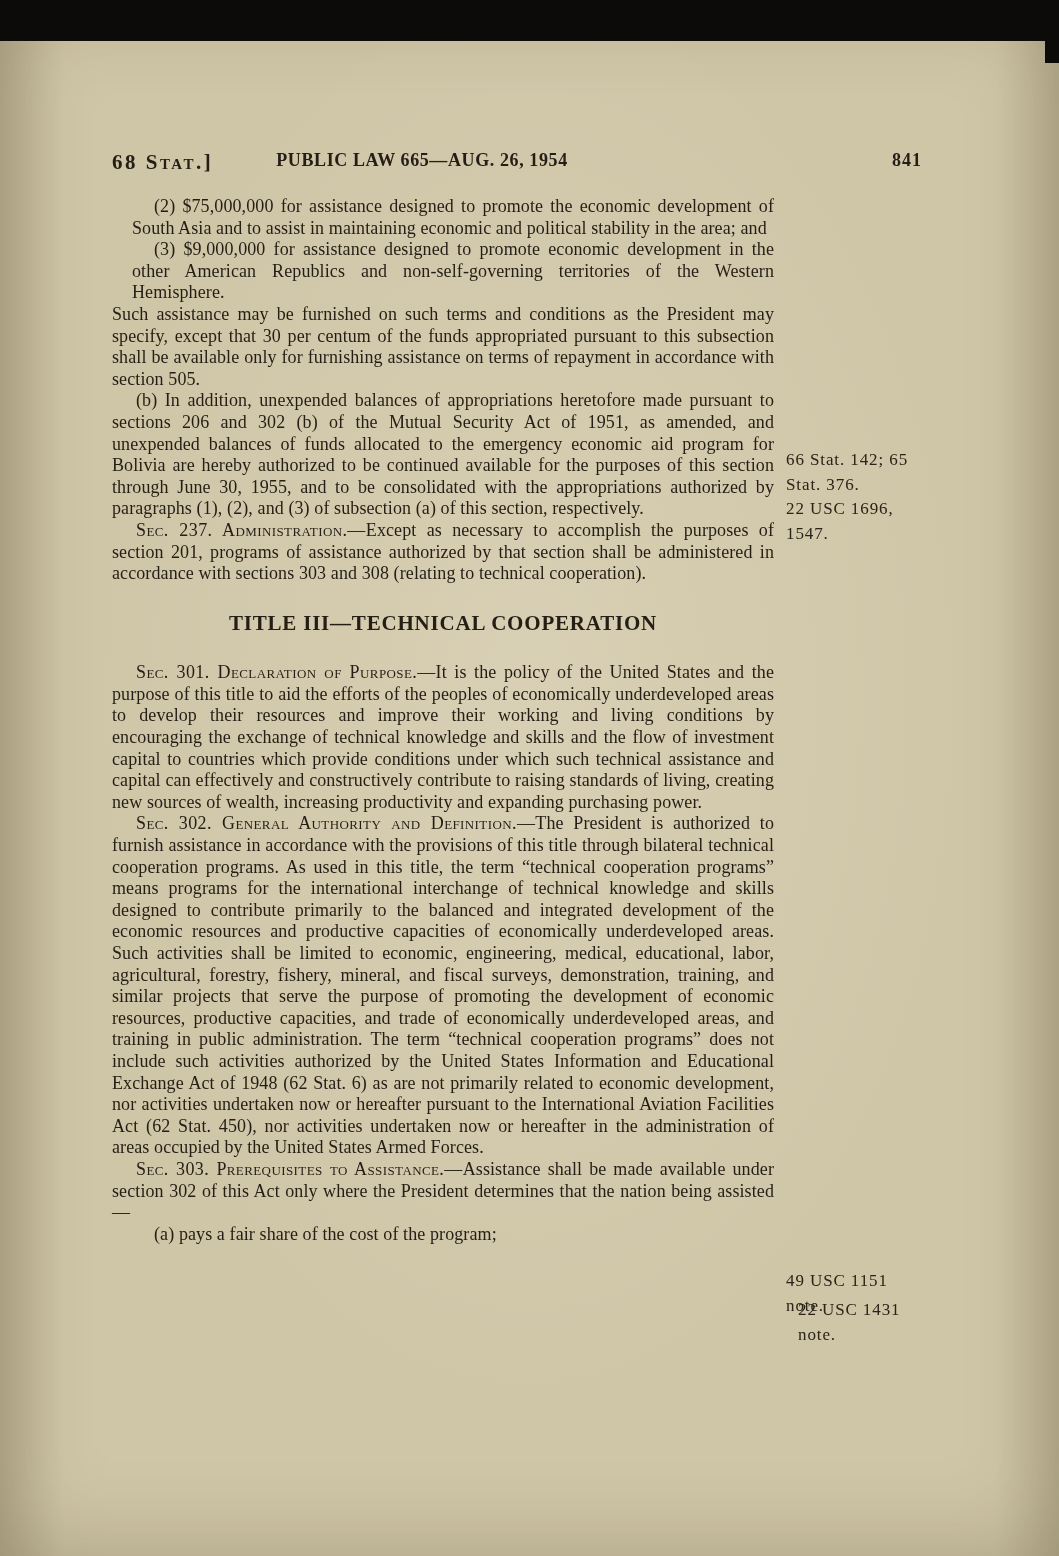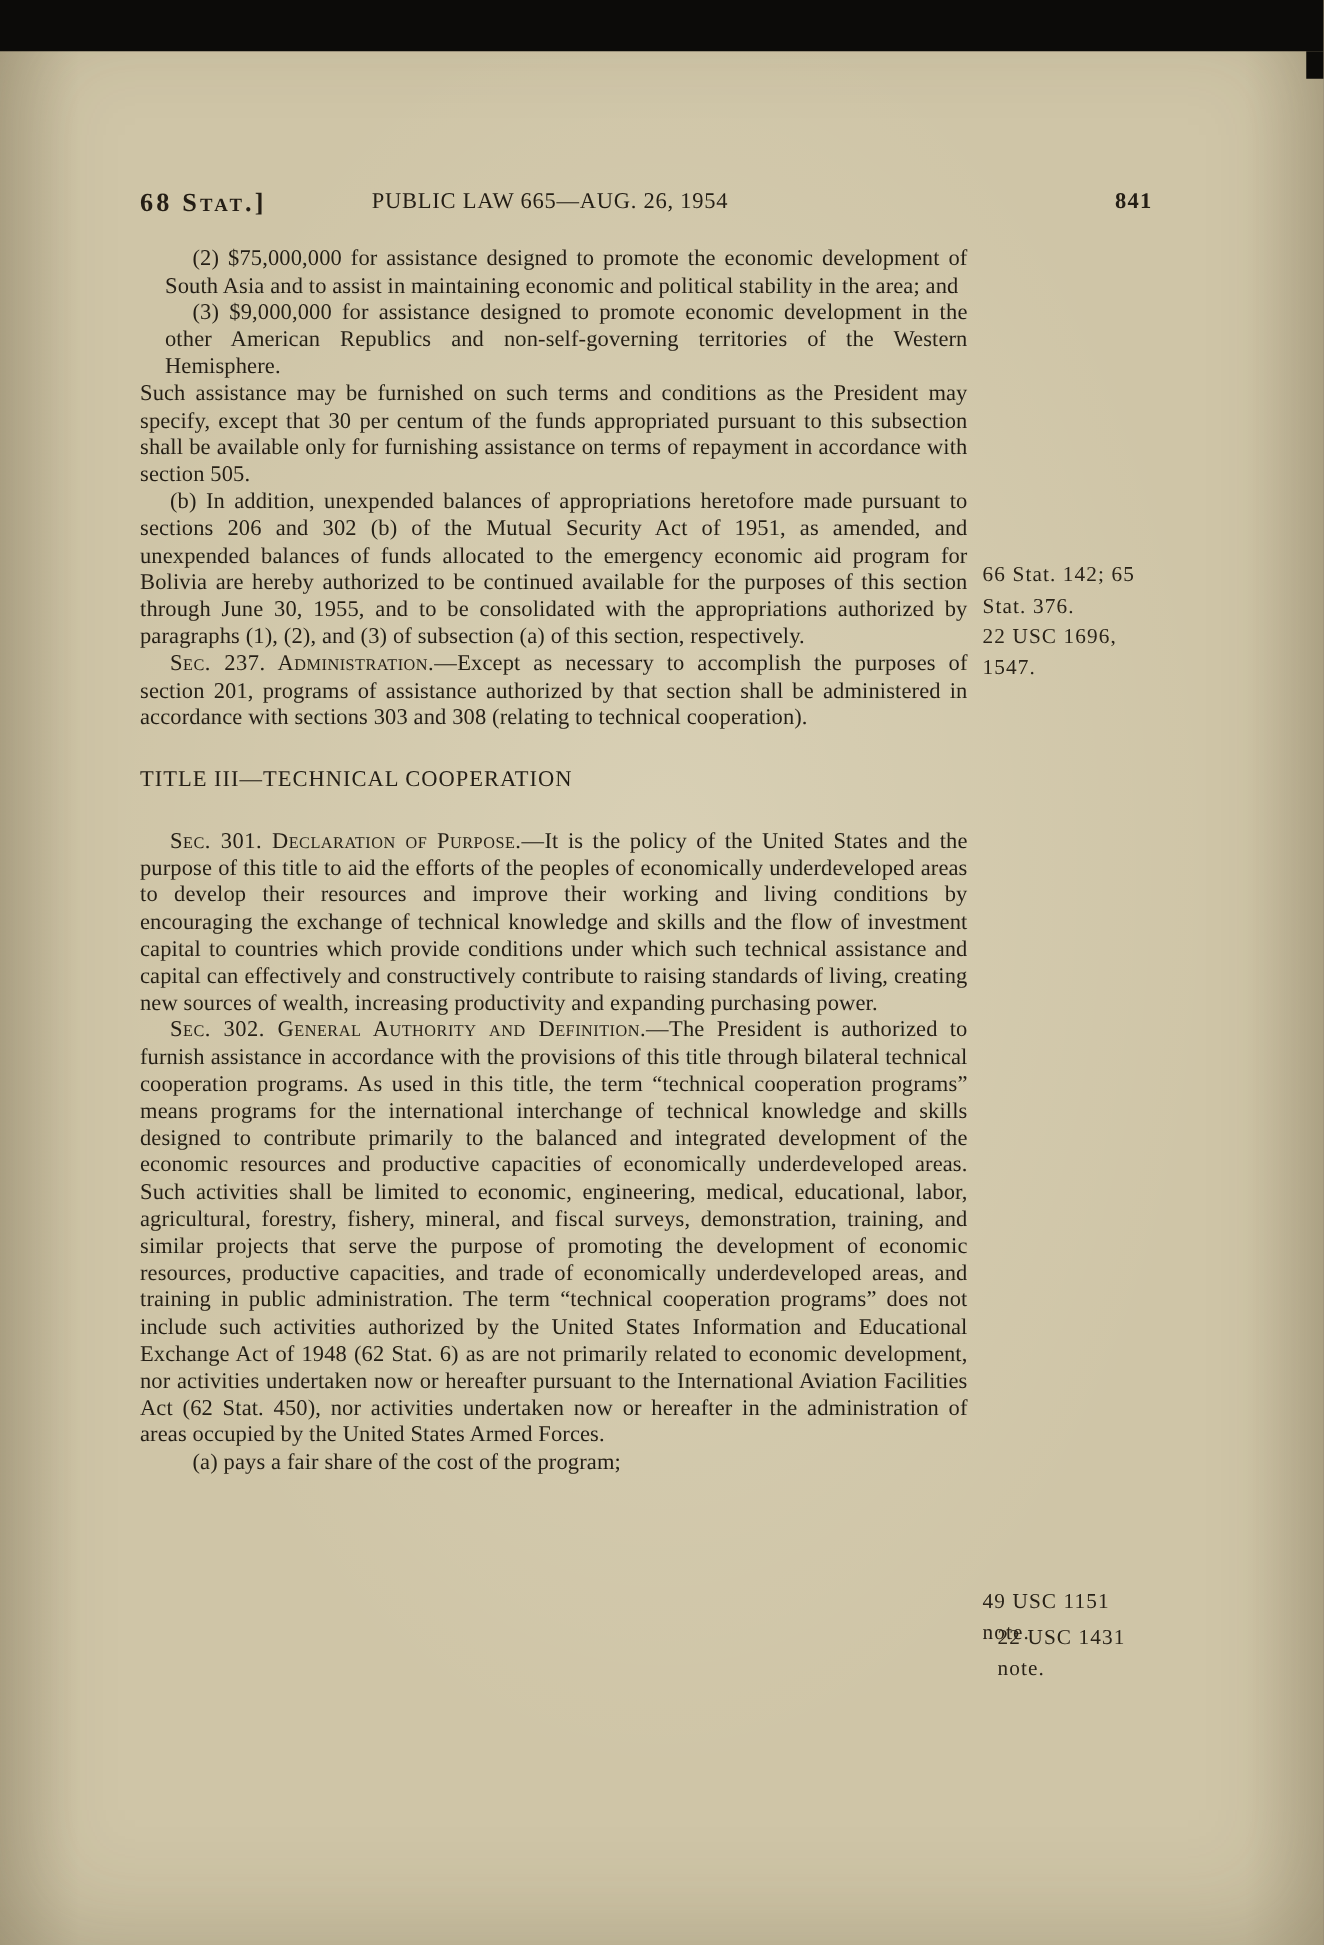--- a/index.html
+++ b/index.html
@@ -45,23 +45,23 @@
   .h-left {
     position: absolute;
     left: 0; top: 0;
     font-variant: small-caps;
     letter-spacing: 2.5px;
     font-weight: bold;
     font-size: 21px;
   }
   .h-center {
     position: absolute;
-    left: 328px; top: 0;
+    left: 310px; top: 0;
     transform: translateX(-50%);
-    font-weight: normal;
+    font-weight: bold;
     letter-spacing: 0.6px;
     white-space: nowrap;
   }
   .h-right {
     position: absolute;
     right: 0; top: 0;
     font-weight: bold;
     letter-spacing: 1px;
   }
   .column {
@@ -82,24 +82,24 @@
     text-indent: 22px;
   }
   .flush { text-indent: 0; }
   .ind { text-indent: 24px; }
   .lead {
     font-variant: small-caps;
     letter-spacing: 0.4px;
   }
   .title-heading {
     margin: 28px 0 28px 0 !important;
-    text-align: left;
+    text-align: center;
     text-indent: 0;
-    font-size: 18px;
-    font-weight: normal;
+    font-size: 21px;
+    font-weight: bold;
     letter-spacing: 0.8px;
   }
   .margin-note {
     position: absolute;
     left: 786px;
     width: 160px;
     font-size: 17px;
     line-height: 1.45;
     letter-spacing: 0.9px;
     white-space: pre-line;
@@ -128,20 +128,21 @@
     <p class="sub">(2) $75,000,000 for assistance designed to promote the economic development of South Asia and to assist in maintaining economic and political stability in the area; and</p>
     <p class="sub">(3) $9,000,000 for assistance designed to promote economic development in the other American Republics and non-self-governing territories of the Western Hemisphere.</p>
     <p class="flush">Such assistance may be furnished on such terms and conditions as the President may specify, except that 30 per centum of the funds appropriated pursuant to this subsection shall be available only for furnishing assistance on terms of repayment in accordance with section 505.</p>
     <p class="ind">(b) In addition, unexpended balances of appropriations heretofore made pursuant to sections 206 and 302 (b) of the Mutual Security Act of 1951, as amended, and unexpended balances of funds allocated to the emergency economic aid program for Bolivia are hereby authorized to be continued available for the purposes of this section through June 30, 1955, and to be consolidated with the appropriations authorized by paragraphs (1), (2), and (3) of subsection (a) of this section, respectively.</p>
     <p class="ind"><span class="lead">Sec. 237. Administration.—</span><span>Except as necessary to accomplish the purposes of section 201, programs of assistance authorized by that section shall be administered in accordance with sections 303 and 308 (relating to technical cooperation).</span></p>
 
     <p class="title-heading">TITLE III—TECHNICAL COOPERATION</p>
 
     <p class="ind"><span class="lead">Sec. 301. Declaration of Purpose.—</span><span>It is the policy of the United States and the purpose of this title to aid the efforts of the peoples of economically underdeveloped areas to develop their resources and improve their working and living conditions by encouraging the exchange of technical knowledge and skills and the flow of investment capital to countries which provide conditions under which such technical assistance and capital can effectively and constructively contribute to raising standards of living, creating new sources of wealth, increasing productivity and expanding purchasing power.</span></p>
     <p class="ind"><span class="lead">Sec. 302. General Authority and Definition.—</span><span>The President is authorized to furnish assistance in accordance with the provisions of this title through bilateral technical cooperation programs.  As used in this title, the term “technical cooperation programs” means programs for the international interchange of technical knowledge and skills designed to contribute primarily to the balanced and integrated development of the economic resources and productive capacities of economically underdeveloped areas.  Such activities shall be limited to economic, engineering, medical, educational, labor, agricultural, forestry, fishery, mineral, and fiscal surveys, demonstration, training, and similar projects that serve the purpose of promoting the development of economic resources, productive capacities, and trade of economically underdeveloped areas, and training in public administration.  The term “technical cooperation programs” does not include such activities authorized by the United States Information and Educational Exchange Act of 1948 (62 Stat. 6) as are not primarily related to economic development, nor activities undertaken now or hereafter pursuant to the International Aviation Facilities Act (62 Stat. 450), nor activities undertaken now or hereafter in the administration of areas occupied by the United States Armed Forces.</span></p>
+    <p class="ind"><span class="lead">Sec. 303. Prerequisites to Assistance.—</span><span>Assistance shall be made available under section 302 of this Act only where the President determines that the nation being assisted—</span></p>
     <p class="sub">(a) pays a fair share of the cost of the program;</p>
   </div>
 
   <div class="margin-note note-1">66 Stat. 142; 65
 Stat. 376.
 22 USC 1696,
 1547.</div>
   <div class="margin-note note-2">22 USC 1431
 note.</div>
   <div class="margin-note note-3">49 USC 1151

